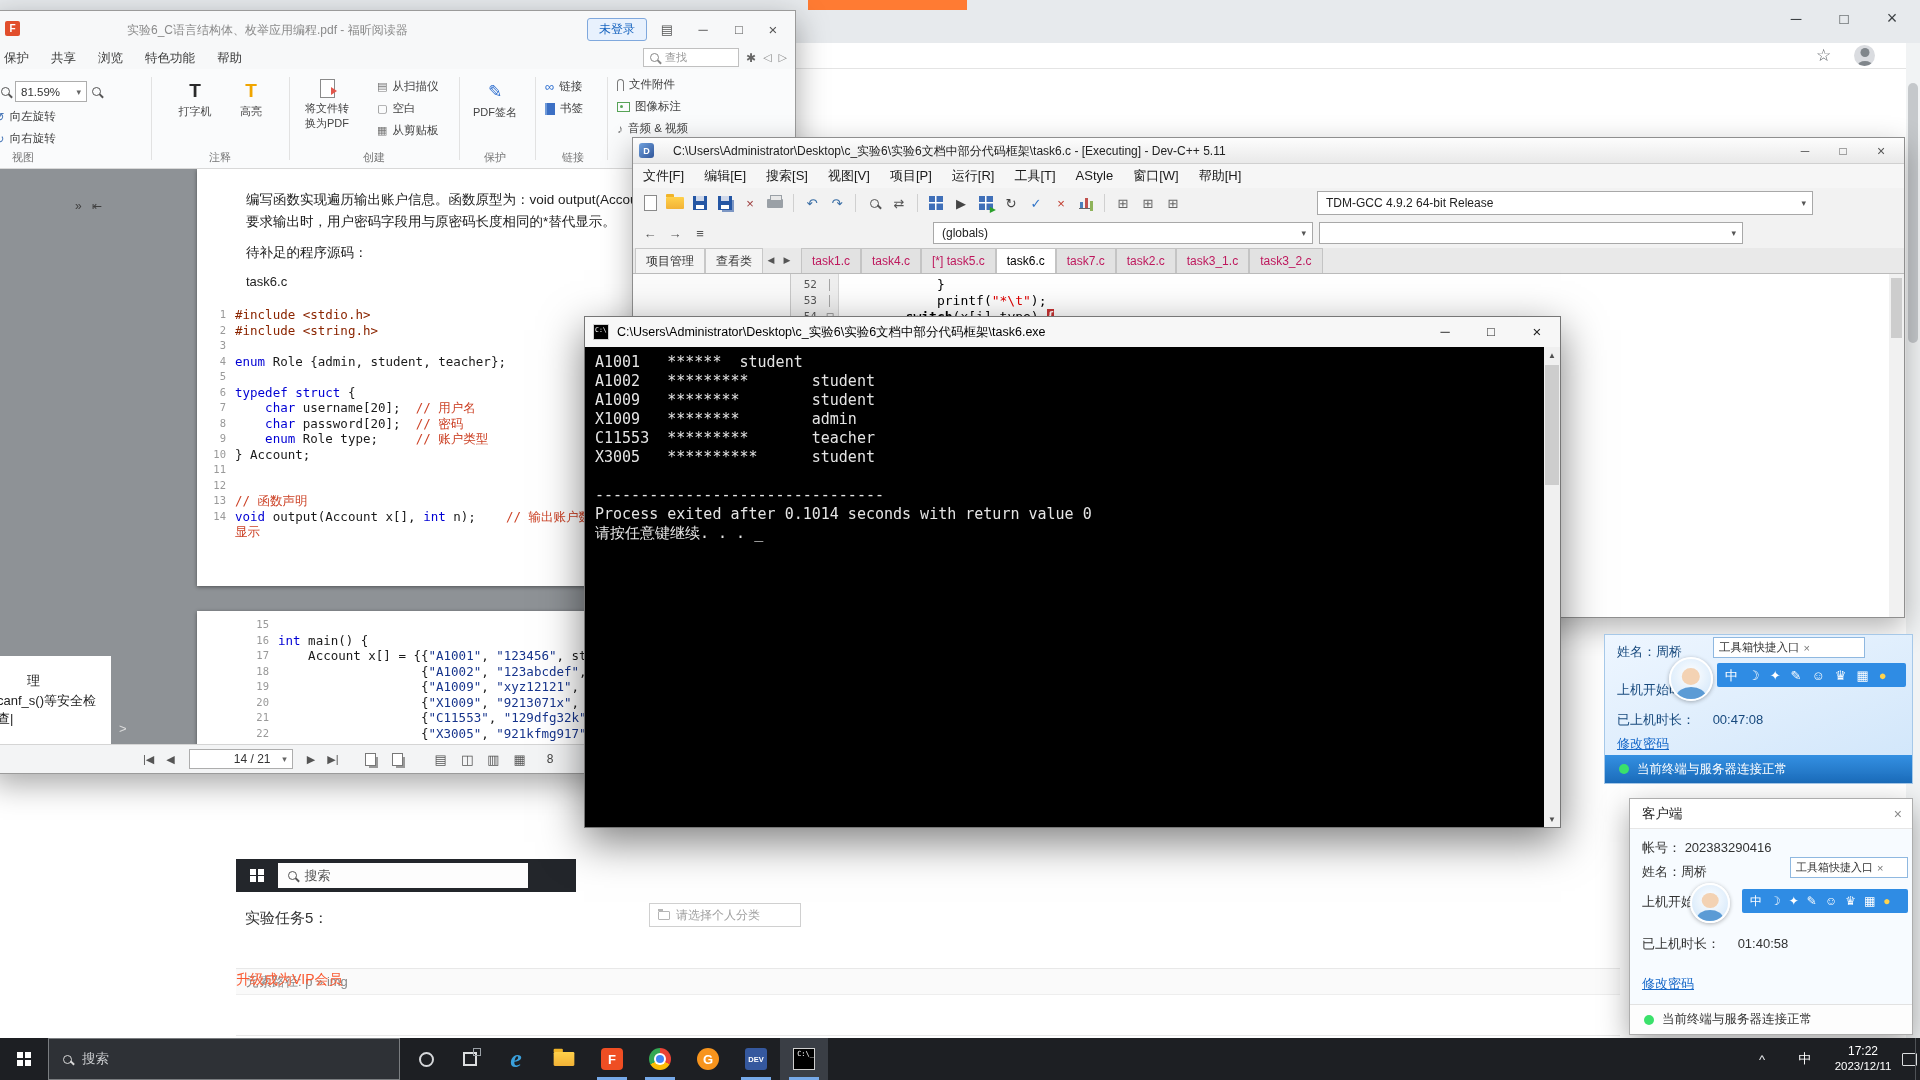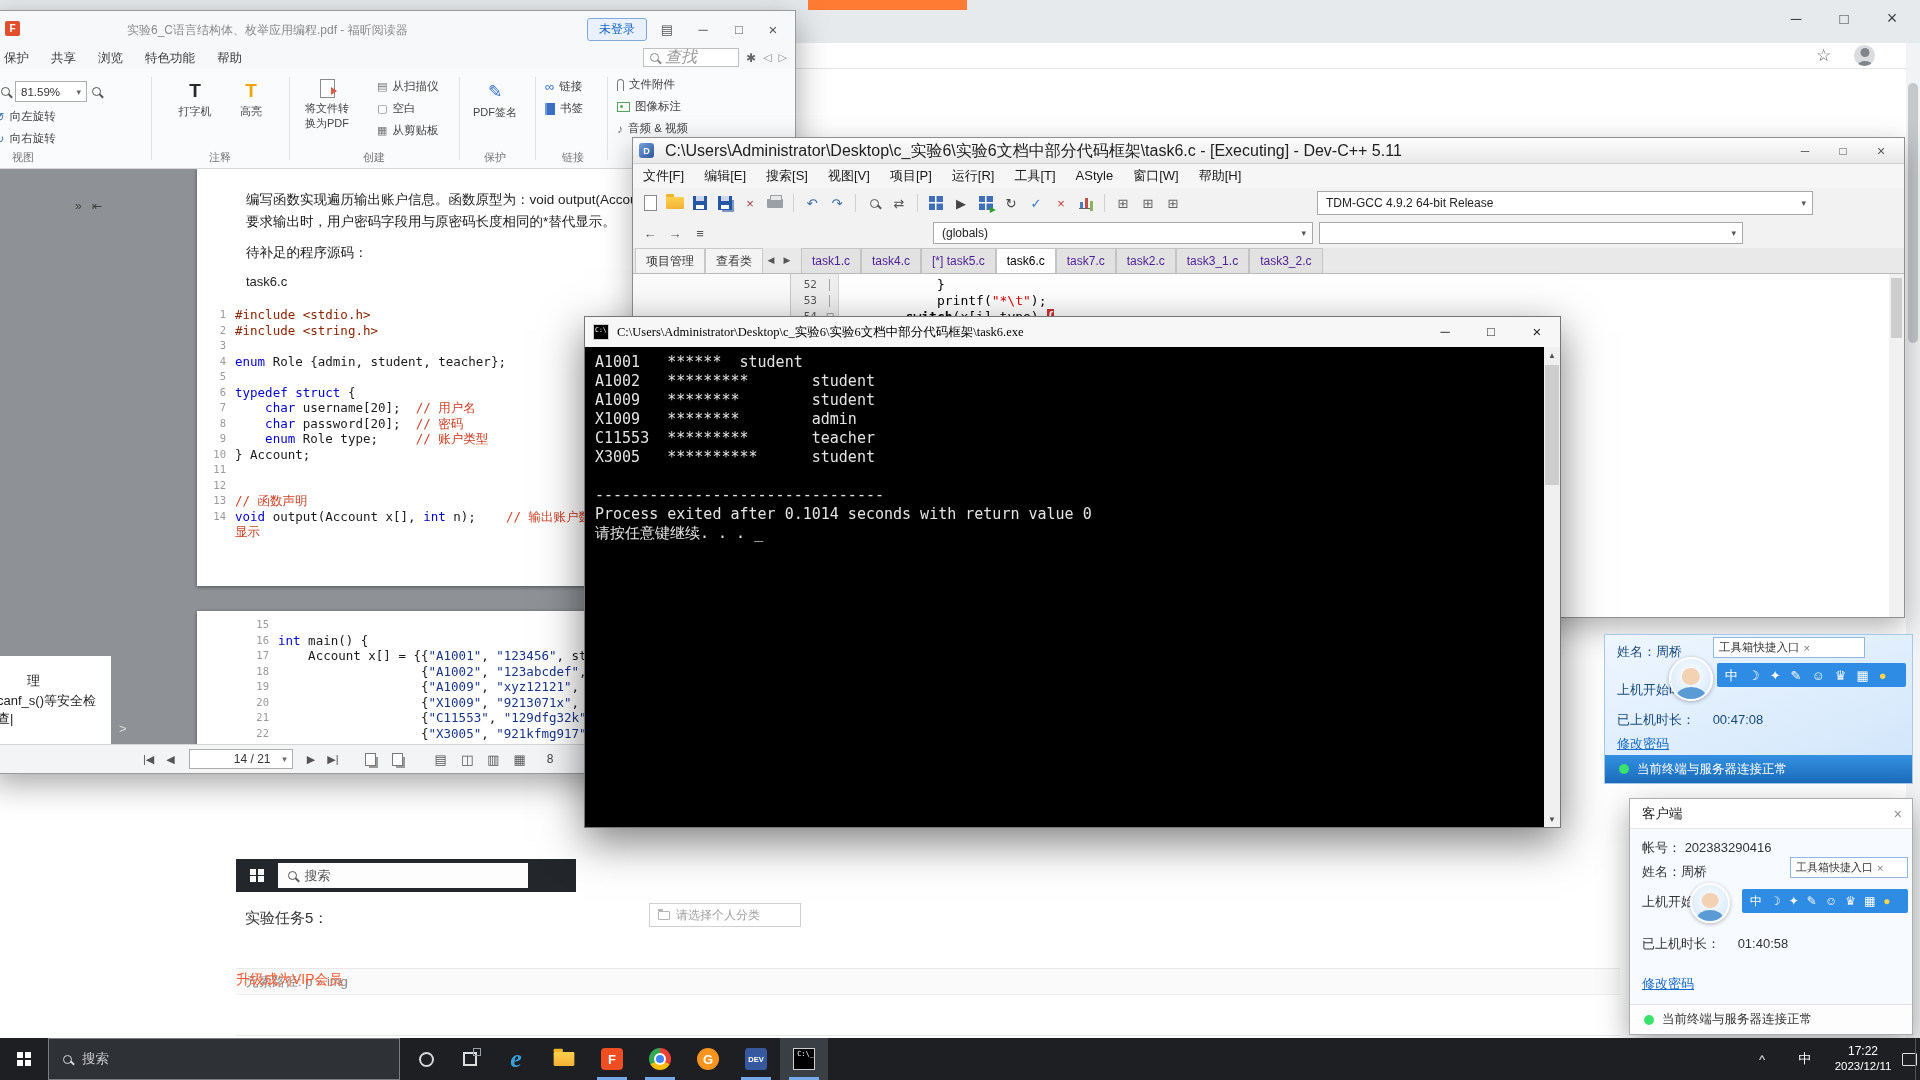--- a/index.html
+++ b/index.html
@@ -46,21 +46,21 @@
   #pdf-window{position:absolute;left:-8px;top:10px;width:804px;height:764px;background:#f7f8f9;border:1px solid #9b9b9b;box-shadow:0 10px 30px rgba(0,0,0,.35);}
   .pdf-titlebar{position:absolute;left:0;top:0;right:0;height:36px;}
   .pdf-appicon{position:absolute;left:12px;top:10px;width:15px;height:15px;border-radius:2px;background:#e14e2c;color:#fff;font-size:10px;font-weight:bold;display:flex;align-items:center;justify-content:center;}
   .pdf-title{position:absolute;left:134px;top:11px;font-size:12px;color:#8a8a8a;white-space:nowrap;}
   .login-btn{position:absolute;right:148px;top:7px;width:60px;height:23px;background:#e8f1fd;border:1px solid #7fa8dd;border-radius:3px;color:#1a66c0;font-size:12px;display:flex;align-items:center;justify-content:center;}
   .pdf-winctl{position:absolute;top:6px;width:32px;height:24px;font-size:13px;}
   .pdf-menubar{position:absolute;left:0;top:36px;right:0;height:22px;display:flex;align-items:center;}
   .pm-tab{padding:0 11px;font-size:12.5px;color:#3a3a3a;line-height:22px;}
   .pdf-menubar-right{position:absolute;right:8px;top:1px;display:flex;align-items:center;gap:7px;}
   .pdf-find{width:96px;height:19px;background:#fff;border:1px solid #c0c0c0;display:flex;align-items:center;gap:6px;padding-left:6px;color:#888;}
-  .pdf-find .ph{font-size:16px;color:#999;font-style:italic;}
+  .pdf-find .ph{font-size:11px;color:#999;}
   .pdf-ribbon{position:absolute;left:0;top:58px;right:0;height:100px;background:#fafbfc;border-bottom:1px solid #d8d8d8;}
   .rgroup-label{position:absolute;bottom:3px;font-size:11px;color:#777;text-align:center;}
   .rsep{position:absolute;top:8px;bottom:8px;width:1px;background:#e2e2e2;}
   .rrow{position:absolute;display:flex;align-items:center;gap:5px;font-size:11.5px;color:#444;white-space:nowrap;}
   .combo{background:#fff;border:1px solid #adadad;display:flex;align-items:center;justify-content:space-between;padding:0 5px;color:#333;}
   .combo .arr{font-size:9px;color:#666;}
   .bigbtn{position:absolute;display:flex;flex-direction:column;align-items:center;gap:3px;font-size:11px;color:#444;text-align:center;}
   .tt{font-size:19px;font-weight:bold;color:#2a2a2a;line-height:20px;}
   .tt.hl{color:#f0a500;}
   .i-page{width:13px;height:16px;background:#fff;border:1px solid #8a8a8a;flex:none;}
@@ -98,21 +98,21 @@
   .pdf-navbar{position:absolute;left:0;bottom:0;right:0;height:29px;background:#f3f4f5;border-top:1px solid #d5d5d5;display:flex;align-items:center;}
   .nav-ic{color:#555;font-size:11px;margin:0 6px;white-space:nowrap;}
   .pageind{width:104px;height:20px;margin:0 8px;font-size:12px;padding-left:44px;}
   .i-copy{width:11px;height:13px;border:1px solid #777;background:#fff;box-shadow:3px 3px 0 -1px #999;margin:0 8px;}
   .vm{color:#555;font-size:13px;margin:0 7px;}
 
   
   #devcpp{position:absolute;left:632px;top:137px;width:1273px;height:481px;background:#f2f2f2;border:1px solid #8f8f8f;box-shadow:0 10px 28px rgba(0,0,0,.3);}
   .dc-title{position:absolute;left:0;top:0;right:0;height:26px;background:linear-gradient(#fdfdfd,#e9e9e9);border-bottom:1px solid #d0d0d0;}
   .dc-appicon{position:absolute;left:6px;top:5px;width:15px;height:15px;border-radius:3px;background:linear-gradient(135deg,#6fa0dc,#31569a);color:#fff;font-size:9px;font-weight:bold;display:flex;align-items:center;justify-content:center;}
-  .dc-title-text{position:absolute;left:32px;top:0;line-height:26px;font-size:16px;color:#222;white-space:nowrap;}
+  .dc-title-text{position:absolute;left:40px;top:0;line-height:26px;font-size:12px;color:#222;white-space:nowrap;}
   .dc-ctl{position:absolute;top:1px;width:38px;height:24px;font-size:12px;color:#555;}
   .dc-menubar{position:absolute;left:0;top:26px;right:0;height:24px;background:#f6f6f6;display:flex;align-items:center;}
   .dcm{padding:0 10px;font-size:13px;color:#1a1a1a;line-height:24px;}
   .dc-tb1{position:absolute;left:0;top:50px;right:0;height:30px;}
   .dc-tb2{position:absolute;left:0;top:80px;right:0;height:30px;}
   .tb-icons{position:absolute;left:6px;top:4px;display:flex;align-items:center;gap:3px;}
   .ibox{width:22px;height:22px;border-radius:2px;display:flex;align-items:center;justify-content:center;font-size:13px;}
   .tsep{width:1px;height:18px;background:#d0d0d0;margin:0 4px;}
   .i-folder{width:18px;height:12px;background:linear-gradient(#ffd04a,#f2b236);border-radius:1px;position:relative;flex:none;}
   .i-folder::before{content:"";position:absolute;left:0;top:-3px;width:8px;height:3px;background:#f0b429;border-radius:1px 1px 0 0;}
@@ -125,41 +125,41 @@
   .i-grid{width:14px;height:14px;background:linear-gradient(#fff,#fff) 50% 0/1.5px 100% no-repeat,linear-gradient(#fff,#fff) 0 50%/100% 1.5px no-repeat,#3f6fb8;flex:none;}
   .i-gridrun{position:relative;}
   .i-gridrun::after{content:"▶";position:absolute;right:-3px;bottom:-4px;font-size:8px;color:#2ca02c;}
   .i-chart{width:14px;height:12px;position:relative;border-bottom:1.5px solid #666;flex:none;}
   .i-chart::before{content:"";position:absolute;left:1px;bottom:0;width:3px;height:6px;background:#4a7ebb;}
   .i-chart::after{content:"";position:absolute;left:6px;bottom:0;width:3px;height:10px;background:#c0504d;box-shadow:5px 3px 0 #8fb35a;}
   .dc-combo{position:absolute;height:24px;background:#fff;border:1px solid #a8a8a8;font-size:12px;color:#222;display:flex;align-items:center;justify-content:space-between;padding:0 6px 0 8px;}
   .dc-tabrow{position:absolute;left:0;top:110px;right:0;height:26px;background:#e9e9e9;border-bottom:1px solid #bbb;display:flex;align-items:flex-end;}
   .lp-tab{height:25px;line-height:25px;padding:0 10px;font-size:12px;color:#333;background:#f4f4f4;border:1px solid #c8c8c8;border-bottom:none;}
   .tab-scroll{width:16px;height:25px;line-height:25px;text-align:center;font-size:9px;color:#555;}
-  .etab{height:25px;line-height:25px;padding:0 10px;font-size:12px;color:#4c1d95;background:#e2e2e2;border:1px solid #c4c4c4;border-bottom:none;white-space:nowrap;}
+  .etab{height:25px;line-height:25px;padding:0 10px;font-size:12px;color:#be185d;background:#e2e2e2;border:1px solid #c4c4c4;border-bottom:none;white-space:nowrap;}
   .etab.active{background:#fff;color:#000;}
   .dc-left-panel{position:absolute;left:0;top:136px;width:158px;bottom:0;background:#fbfbfb;border-right:1px solid #c8c8c8;}
   .dc-editor{position:absolute;left:158px;top:136px;right:0;bottom:0;background:#fff;}
   .dc-gutter{position:absolute;left:0;top:0;width:48px;bottom:0;background:#efefef;border-right:1px solid #d6d6d6;}
   #dc-lines{position:absolute;left:0;top:3px;right:0;}
   .dline{display:flex;height:16px;line-height:16px;}
   .dnum{width:30px;text-align:right;padding-right:4px;font-size:11px;color:#555;font-family:"DejaVu Sans Mono",monospace;flex:none;}
   .dfold{width:18px;text-align:center;font-size:10px;color:#888;flex:none;}
   .dcode{font-size:13px;font-family:"DejaVu Sans Mono",monospace;white-space:pre;color:#000;padding-left:4px;}
   .d-kw{font-weight:bold;}
   .d-str{color:#e00000;}
   .d-bhl{background:#c83232;color:#fff;font-weight:bold;}
   .dc-ed-scroll{position:absolute;right:0;top:0;width:15px;bottom:0;background:#f1f1f1;}
   .dc-ed-scroll::before{content:"";position:absolute;left:2px;top:4px;width:11px;height:60px;background:#cdcdcd;}
 
   
   #console{position:absolute;left:584px;top:316px;width:977px;height:512px;border:1px solid #767676;box-shadow:0 14px 40px rgba(0,0,0,.5);background:#000;}
   .cons-title{position:absolute;left:0;top:0;right:0;height:30px;background:#f7f7f7;}
   .cons-ico{position:absolute;left:8px;top:7px;width:16px;height:16px;background:#000;border:1px solid #d0d0d0;color:#fff;font-size:6.5px;font-family:"DejaVu Sans Mono",monospace;padding:1px 0 0 1px;}
-  .cons-title-text{position:absolute;left:32px;top:0;line-height:30px;font-size:12.5px;color:#000;white-space:nowrap;font-family:Liberation Serif, serif;}
+  .cons-title-text{position:absolute;left:32px;top:0;line-height:30px;font-size:12.5px;color:#000;white-space:nowrap;}
   .cons-ctl{position:absolute;top:0;width:46px;height:29px;font-size:13px;color:#222;}
   .cons-body{position:absolute;left:0;top:30px;right:16px;bottom:0;background:#000;overflow:hidden;}
   .cons-body pre{margin:0;padding:6px 10px;font-size:15px;line-height:19px;color:#e4e4e4;font-family:"DejaVu Sans Mono",monospace;tab-size:8;-moz-tab-size:8;}
   .cons-scroll{position:absolute;right:0;top:30px;width:16px;bottom:0;background:#f0f0f0;}
   .cons-scroll .up,.cons-scroll .dn{position:absolute;left:0;width:16px;height:16px;font-size:8px;color:#505050;display:flex;align-items:center;justify-content:center;}
   .cons-scroll .up{top:0;} .cons-scroll .dn{bottom:0;}
   .cons-scroll .th{position:absolute;left:1px;top:18px;width:14px;height:120px;background:#cdcdcd;}
 
   
   #quick-panel{position:absolute;left:1604px;top:634px;width:309px;height:150px;background:linear-gradient(160deg,#eef6ff,#cfe5fa);border:1px solid #a6c8e8;}

